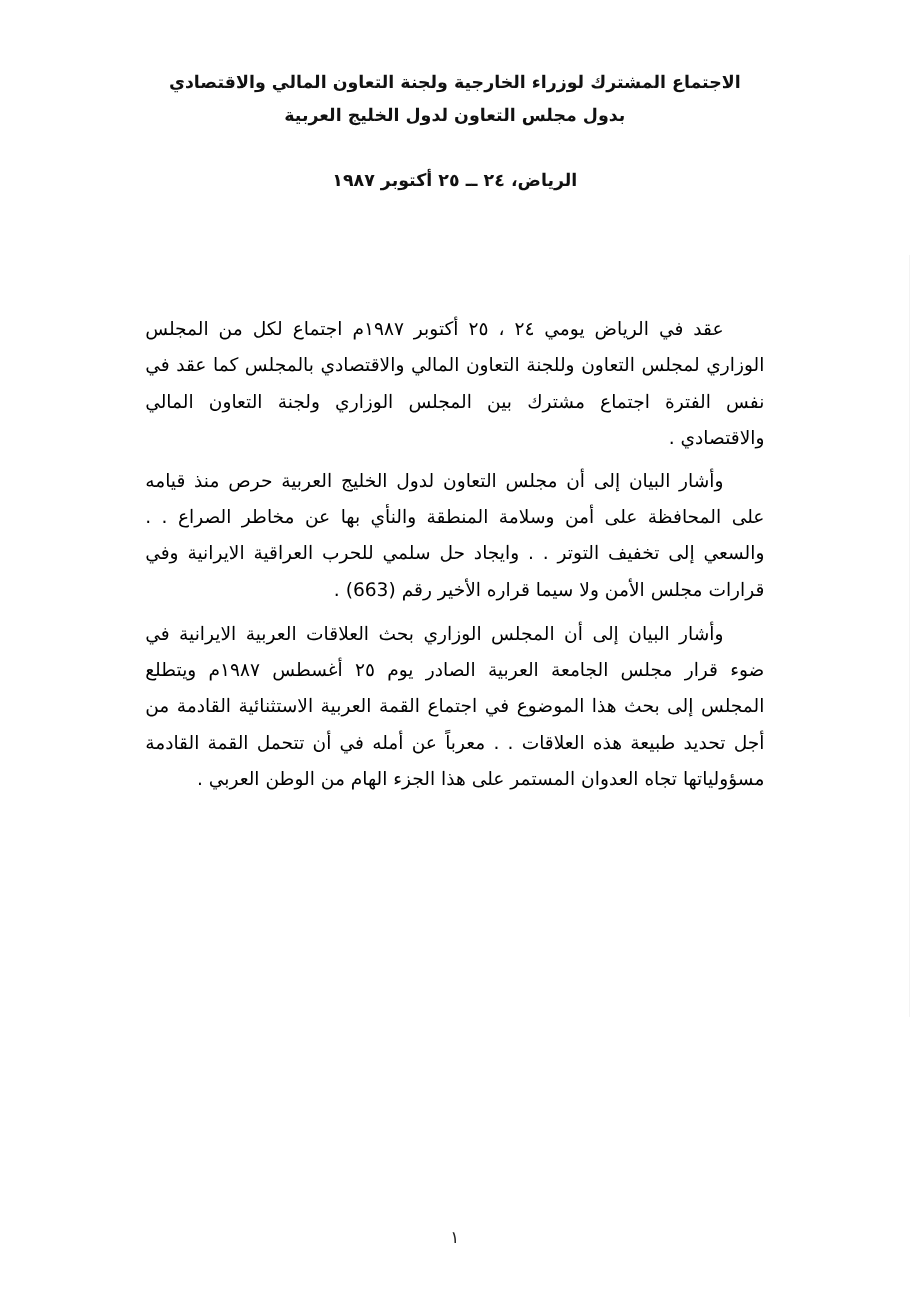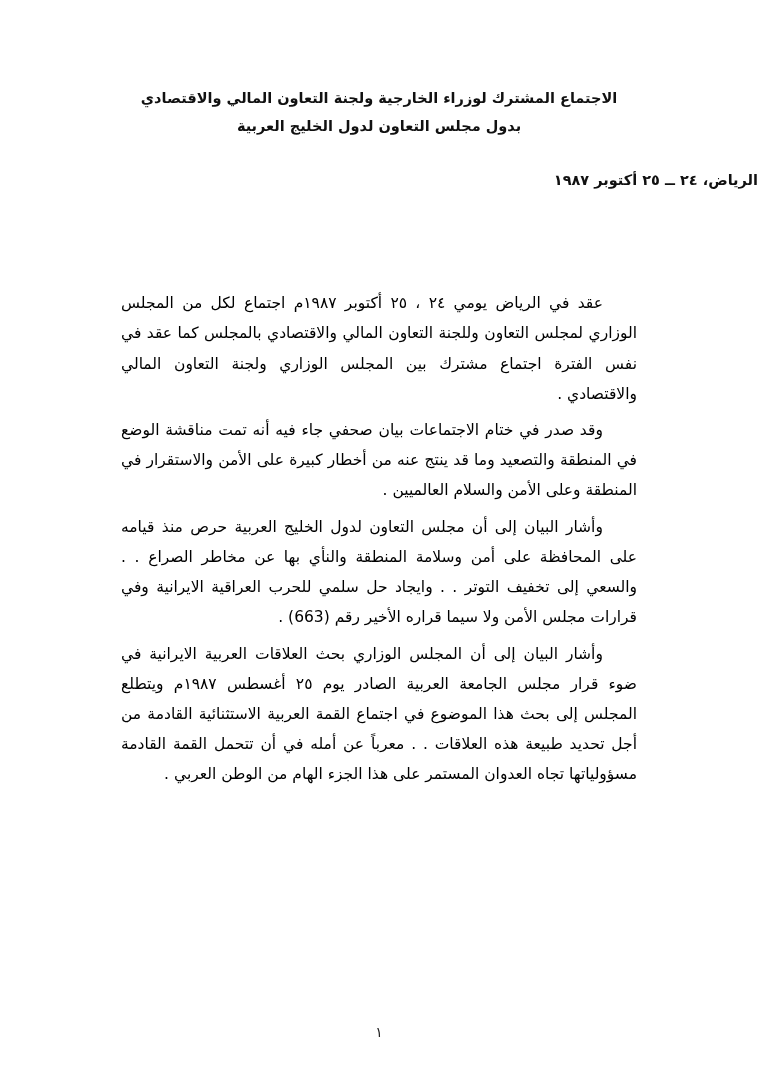--- a/index.html
+++ b/index.html
@@ -14,35 +14,34 @@
     height: 1078px;
     margin: 0 auto;
     background: #ffffff;
     color: #1c1c1c;
     box-sizing: border-box;
     overflow: hidden;
     direction: rtl;
   }
   .doc-header {
     text-align: center;
-    padding-top: 85px;
+    padding-top: 56px;
   }
   .doc-title-line {
     font-weight: bold;
     font-size: 14.5px;
     line-height: 1.9;
     color: #111111;
   }
   .doc-date {
     font-weight: bold;
     font-size: 14.5px;
     margin-top: 32px;
     color: #111111;
     letter-spacing: 0.5px;
-    text-align: right;
   }
   .doc-body {
     margin: 0 auto;
     margin-top: 100px;
     width: 516px;
     text-align: justify;
     text-justify: inter-word;
     font-size: 15.5px;
     line-height: 1.95;
     color: #000000;
@@ -67,20 +66,19 @@
 <div class="page">
 
   <div class="doc-header">
     <div class="doc-title-line">الاجتماع المشترك لوزراء الخارجية ولجنة التعاون المالي والاقتصادي</div>
     <div class="doc-title-line">بدول مجلس التعاون لدول الخليج العربية</div>
     <div class="doc-date">الرياض، ٢٤ ــ ٢٥ أكتوبر ١٩٨٧</div>
   </div>
 
   <div class="doc-body">
     <p class="doc-paragraph">عقد في الرياض يومي ٢٤ ، ٢٥ أكتوبر ١٩٨٧م اجتماع لكل من المجلس الوزاري لمجلس التعاون وللجنة التعاون المالي والاقتصادي بالمجلس كما عقد في نفس الفترة اجتماع مشترك بين المجلس الوزاري ولجنة التعاون المالي والاقتصادي .</p>
-    <p class="doc-paragraph">وقد صدر في ختام الاجتماعات بيان صحفي جاء فيه أنه تمت مناقشة الوضع في المنطقة والتصعيد وما قد ينتج عنه من أخطار كبيرة على الأمن والاستقرار في المنطقة وعلى الأمن والسلام العالميين .</p>
     <p class="doc-paragraph">وأشار البيان إلى أن مجلس التعاون لدول الخليج العربية حرص منذ قيامه على المحافظة على أمن وسلامة المنطقة والنأي بها عن مخاطر الصراع . . والسعي إلى تخفيف التوتر . . وايجاد حل سلمي للحرب العراقية الايرانية وفي قرارات مجلس الأمن ولا سيما قراره الأخير رقم (663) .</p>
     <p class="doc-paragraph">وأشار البيان إلى أن المجلس الوزاري بحث العلاقات العربية الايرانية في ضوء قرار مجلس الجامعة العربية الصادر يوم ٢٥ أغسطس ١٩٨٧م ويتطلع المجلس إلى بحث هذا الموضوع في اجتماع القمة العربية الاستثنائية القادمة من أجل تحديد طبيعة هذه العلاقات . . معرباً عن أمله في أن تتحمل القمة القادمة مسؤولياتها تجاه العدوان المستمر على هذا الجزء الهام من الوطن العربي .</p>
   </div>
 
   <div class="page-number">١</div>
 
 </div>
 
 </body></html>

